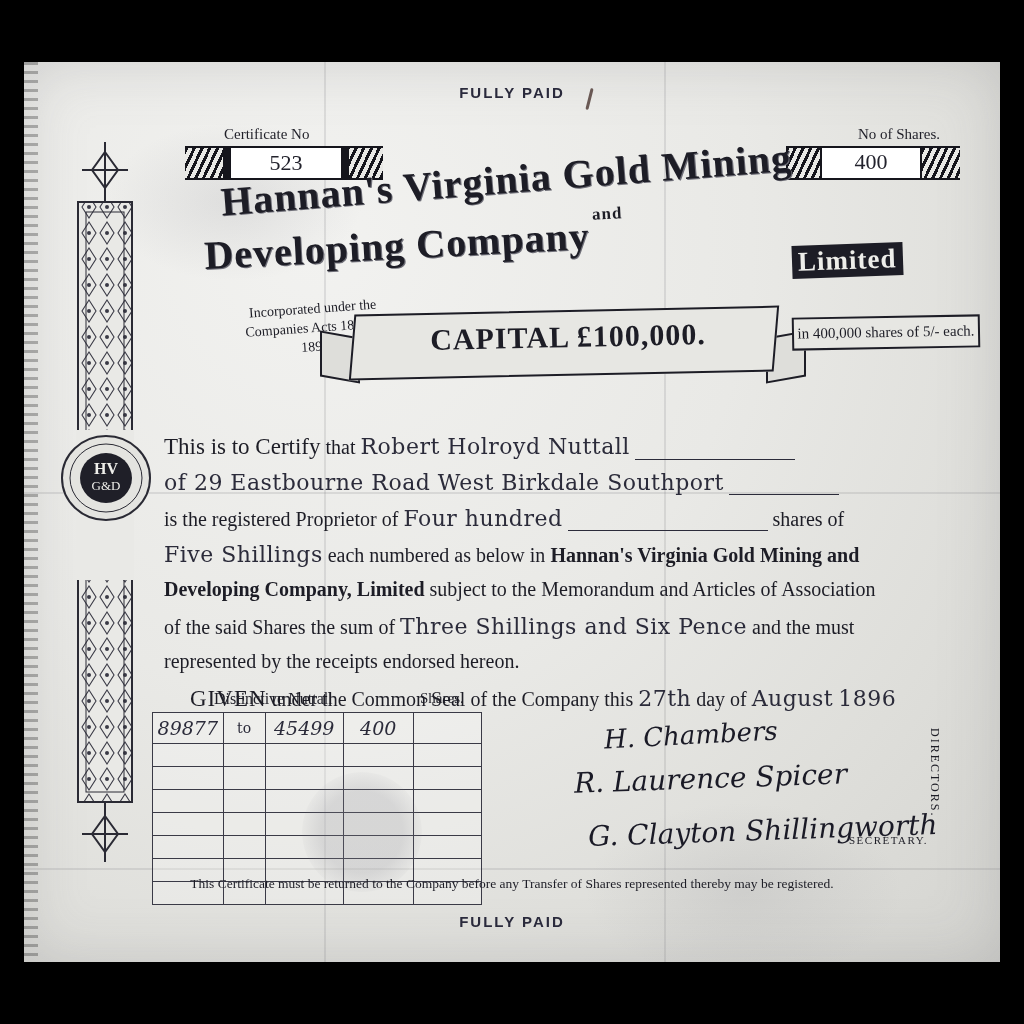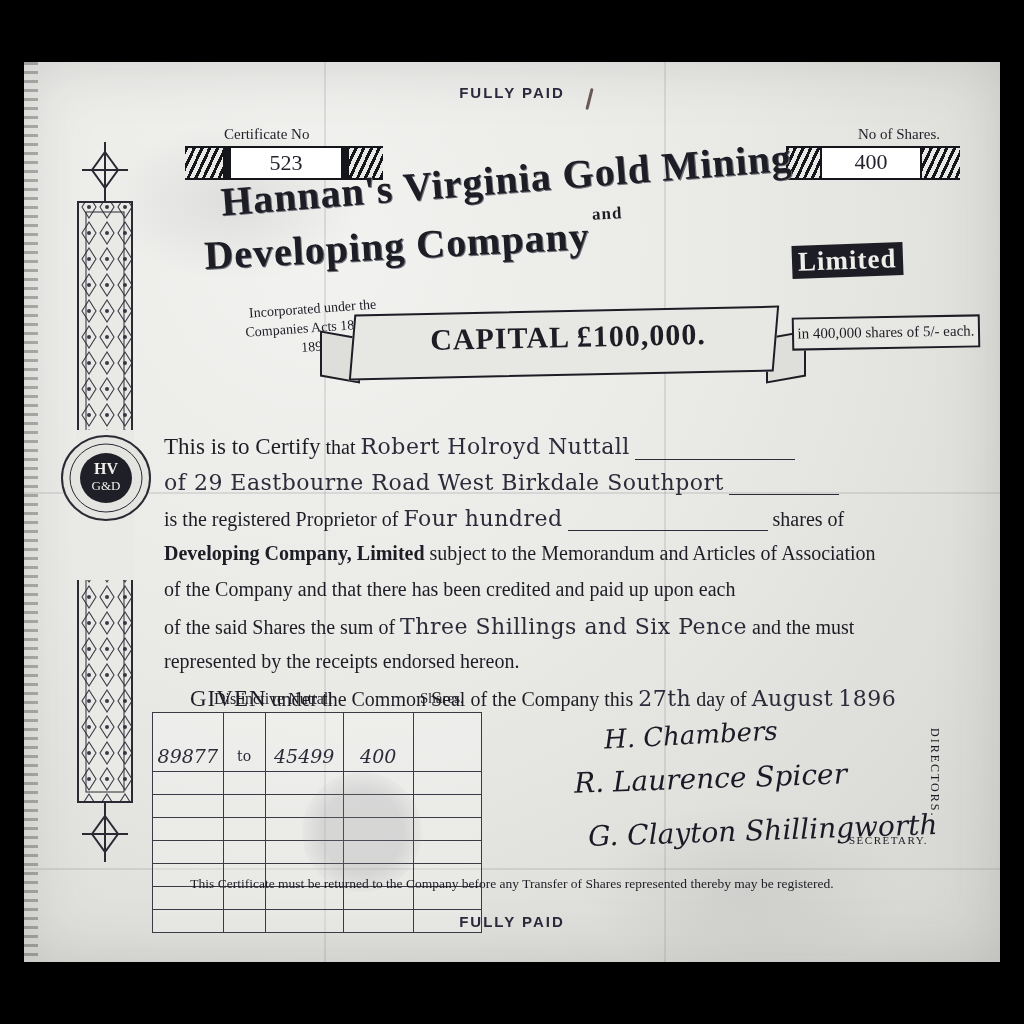--- a/index.html
+++ b/index.html
@@ -326,21 +326,20 @@
   table.grid td.c5 { width: 70px; }
   .first-row td { height: 30px; }
   .cellv {
     display: block;
     text-align: center;
     font-family: "DejaVu Serif", serif;
     font-style: italic;
     font-size: 19px;
     color: #2b2b3a;
     line-height: 30px;
-    margin-top: 28px;
   }
   .cellv.small { font-size: 14px; font-style: normal; }
   .watermark {
     position: absolute;
     left: 150px; top: 60px;
     width: 120px; height: 120px;
     border-radius: 50%;
     background: radial-gradient(circle, rgba(140,140,148,0.22) 0 48%, rgba(140,140,148,0.05) 70%, rgba(0,0,0,0) 72%);
     pointer-events: none;
   }
@@ -478,29 +477,31 @@
         <span class="rule" style="width:110px;"></span>
       </div>
 
       <div class="line">
         <span class="print">is the registered Proprietor of</span>
         <span class="hand big">Four hundred</span>
         <span class="rule" style="width:200px;"></span>
         <span class="print">shares of</span>
       </div>
 
+      <div class="line">
+        <span class="hand big">Five Shillings</span>
+        <span class="print">each numbered as below   in</span>
+        <span class="print" style="font-weight:bold;">Hannan's Virginia Gold Mining and</span>
+      </div>
 
       <div class="line">
         <span class="print" style="font-weight:bold;">Developing Company, Limited</span>
         <span class="print">subject to the Memorandum and Articles of Association</span>
       </div>
 
-      <div class="line">
-        <span class="print">of the Company and that there has been credited and paid up upon each</span>
-      </div>
 
       <div class="line">
         <span class="print">of the said Shares the sum of</span>
         <span class="hand big">Three Shillings and Six Pence</span>
         <span class="print">and the must</span>
       </div>
 
       <div class="line">
         <span class="print">represented by the receipts endorsed hereon.</span>
       </div>

